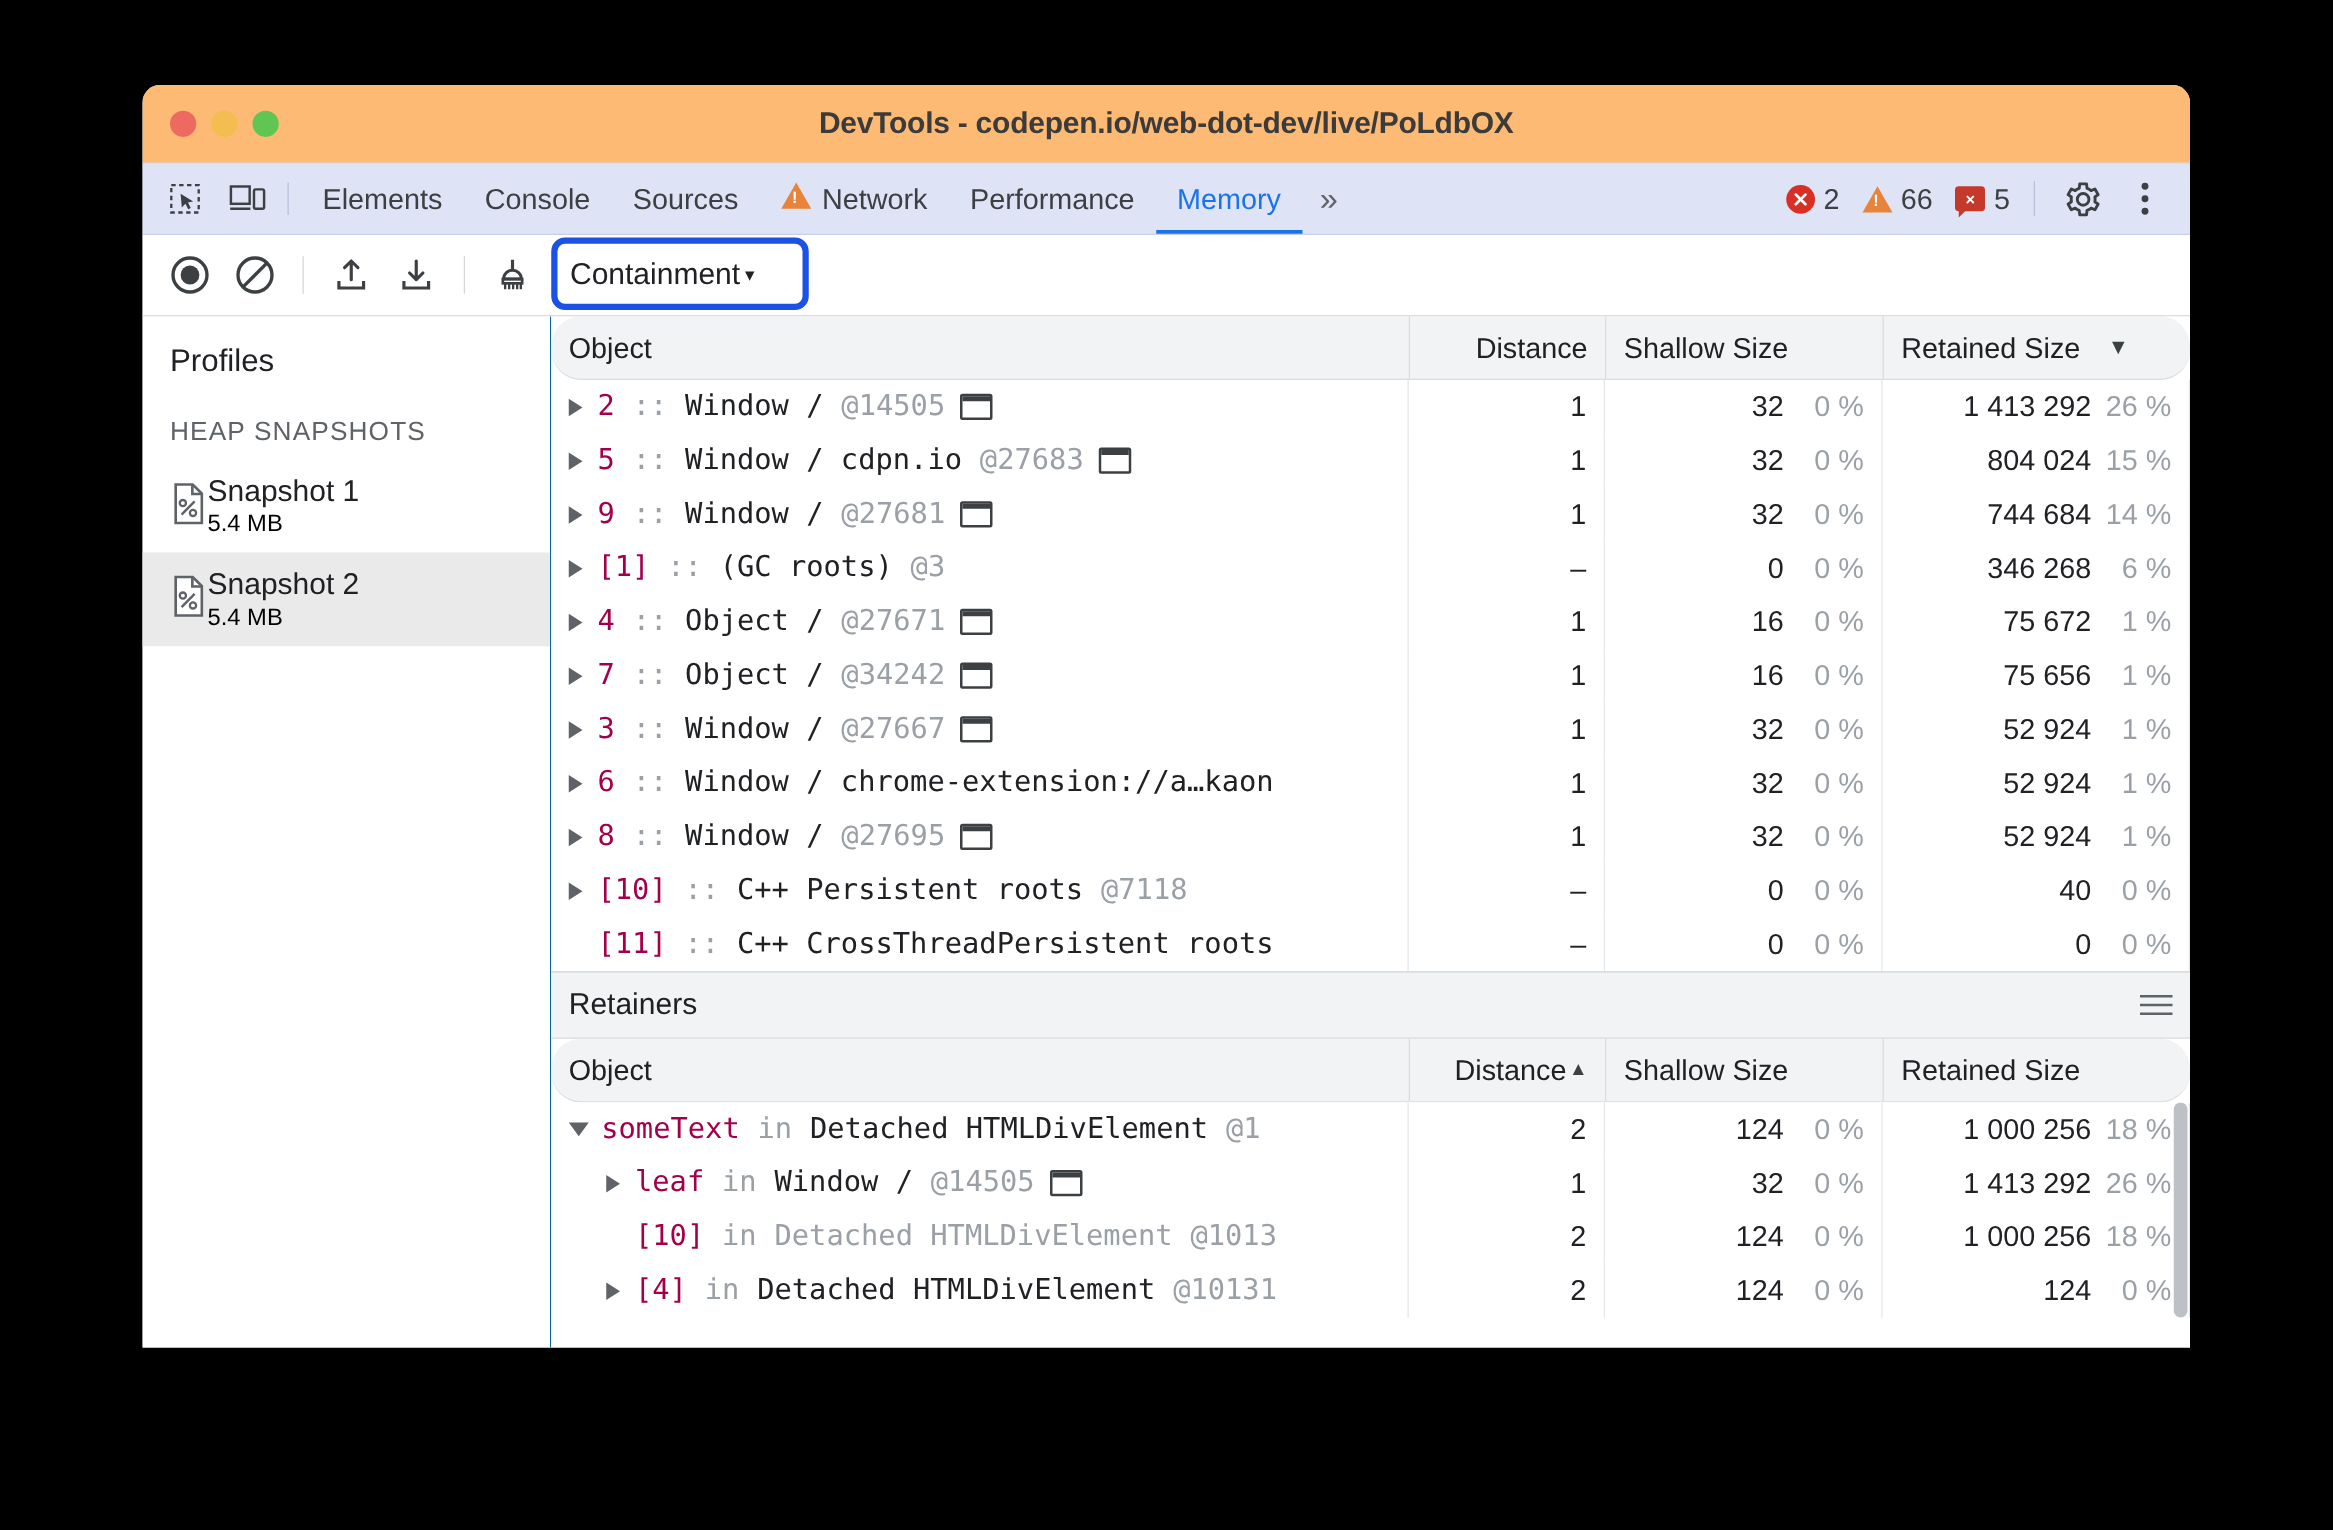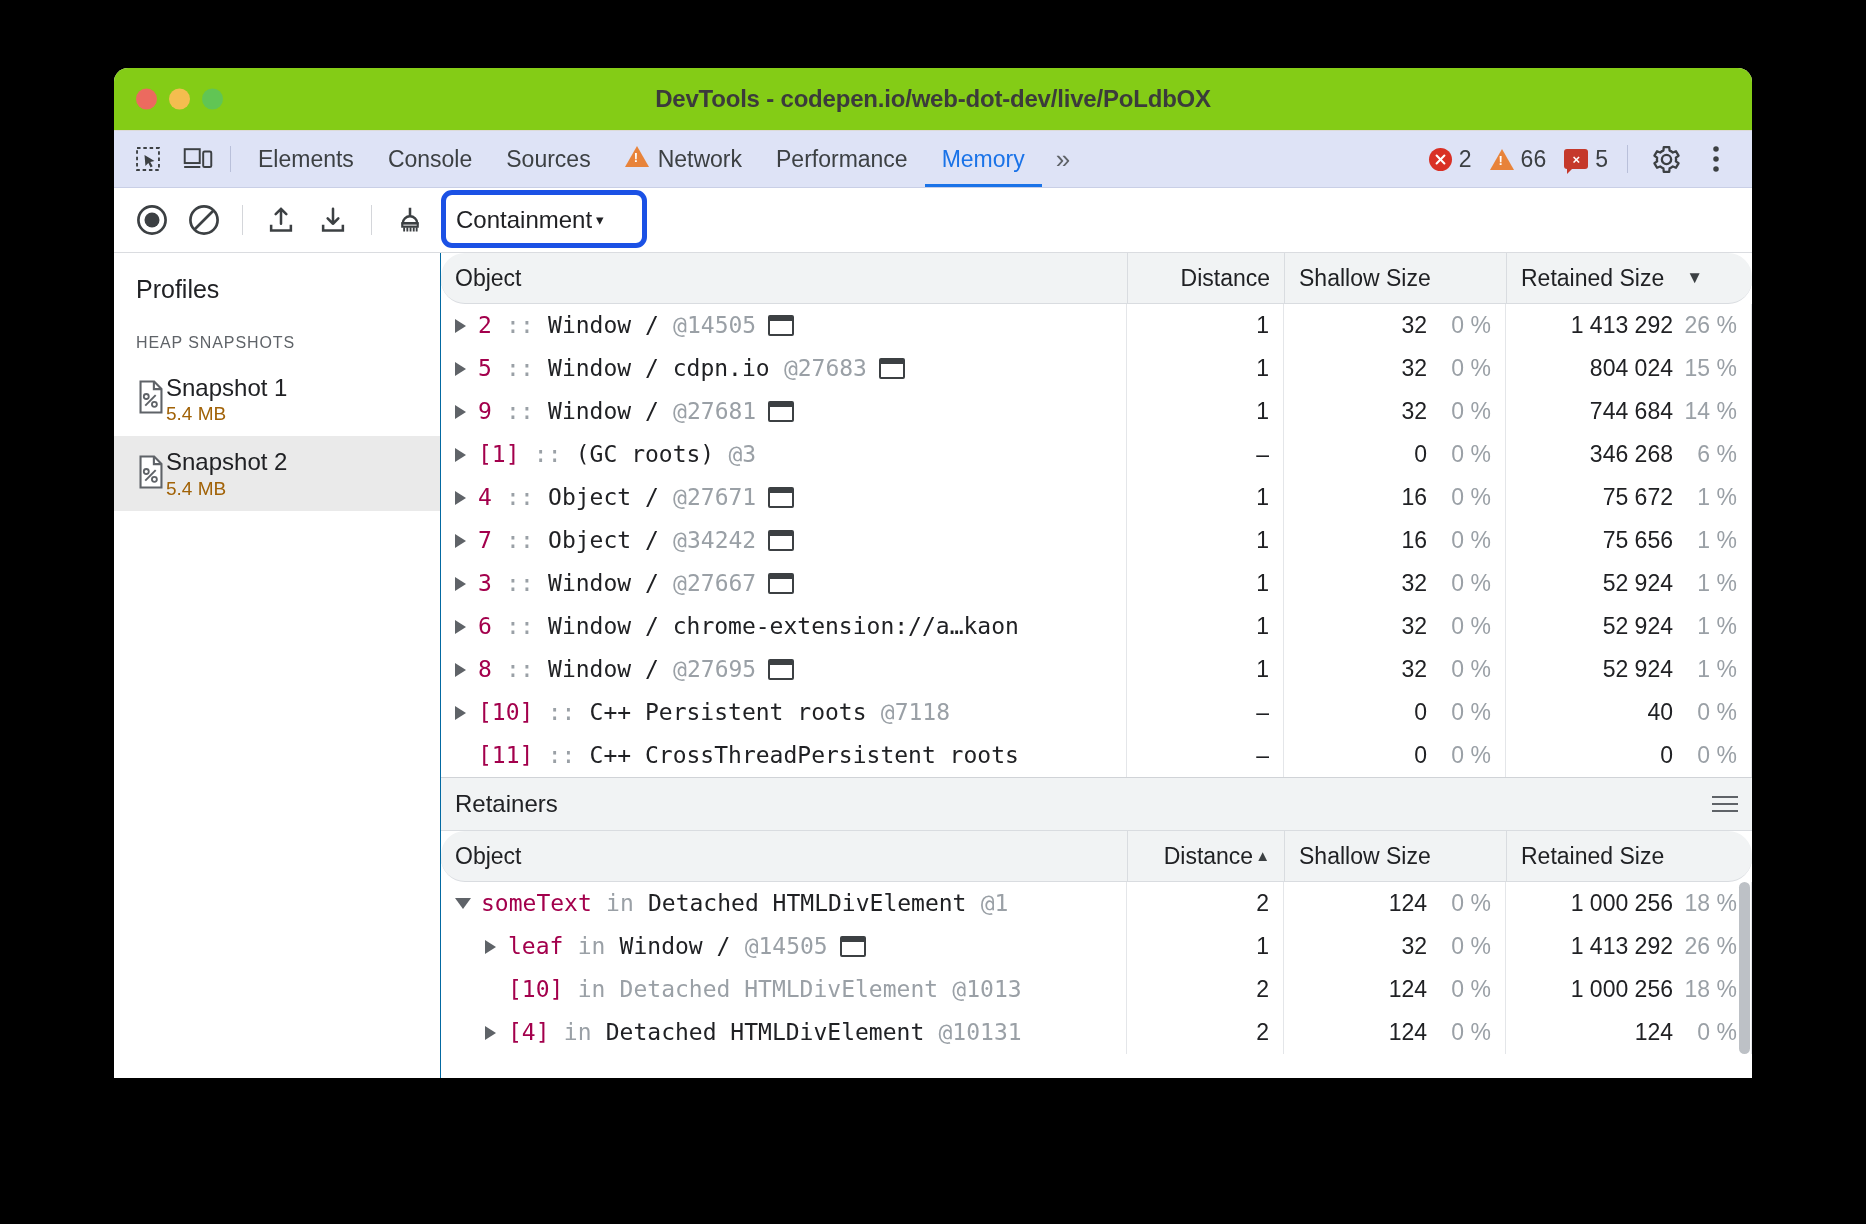--- a/index.html
+++ b/index.html
@@ -28,21 +28,21 @@
     height: 1010px;
     background: #ffffff;
     border-radius: 14px 14px 0 0;
     overflow: hidden;
     box-shadow: 0 2px 10px rgba(0,0,0,0.35);
   }
 
   .titlebar {
     position: relative;
     height: 62px;
-    background: #84cc16;
+    background: #fdba74;
     border-bottom: 1px solid #dcdbd9;
     display: flex;
     align-items: center;
   }
 
   .traffic {
     position: absolute;
     left: 22px;
     top: 50%;
     transform: translateY(-50%);
@@ -227,35 +227,35 @@
     background: #fff;
     flex: 0 0 327px;
     box-sizing: border-box;
   }
   .sidebar-title {
     font-size: 25px;
     color: #202124;
     padding: 22px 0 12px 22px;
   }
   .sidebar-section {
-    font-size: 16px;
+    font-size: 21px;
     letter-spacing: 0.9px;
     color: #5f6368;
     padding: 18px 0 10px 22px;
   }
   .snap-item {
     display: flex;
     align-items: center;
     gap: 0;
     padding: 11px 0 11px 22px;
   }
   .snap-item.selected { background: #eaeaea; }
   .snap-text { line-height: 1.22; }
   .snap-name { font-size: 24px; color: #202124; }
-  .snap-size { font-size: 19px; color: #a16207; }
+  .snap-size { font-size: 19px; color: #000000; }
 
   
   .grids {
     flex: 1 1 auto;
     display: flex;
     flex-direction: column;
     min-width: 0;
     background: #fff;
   }
 

